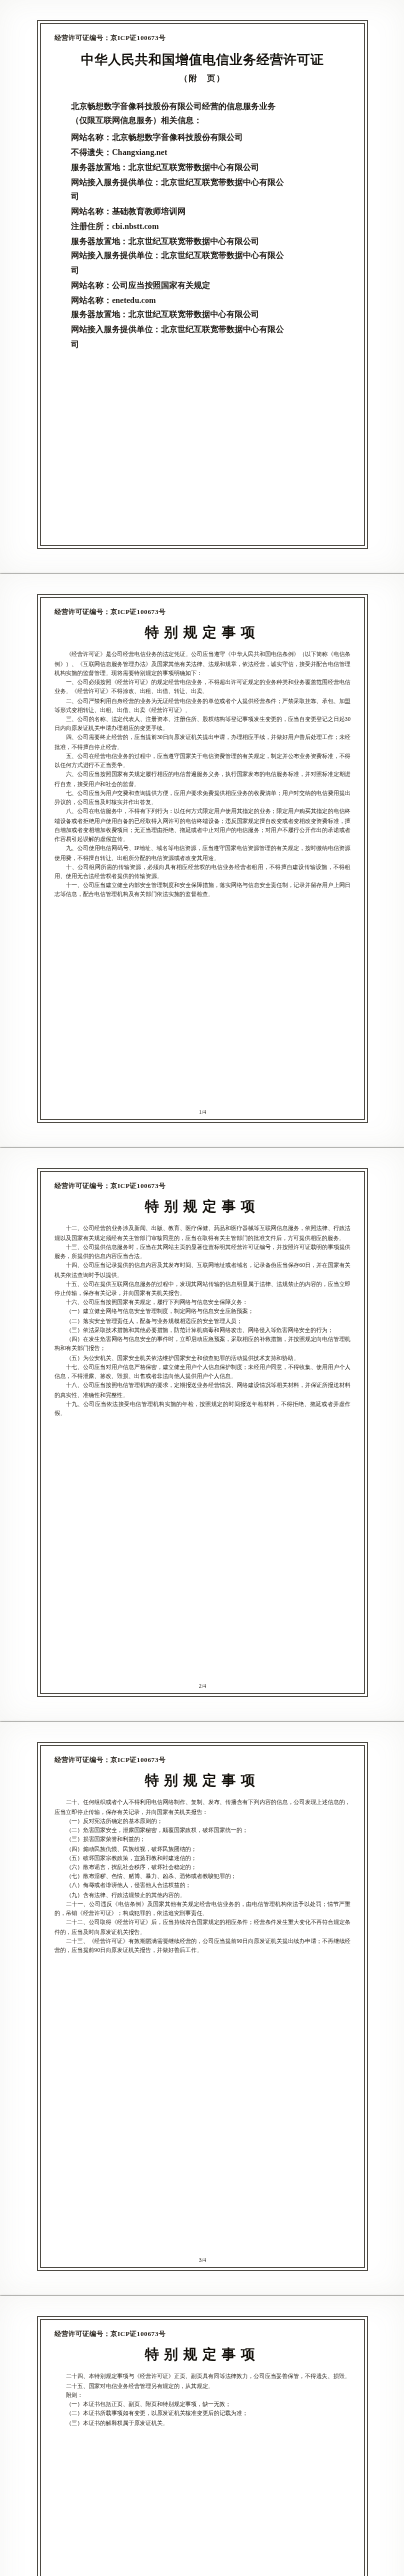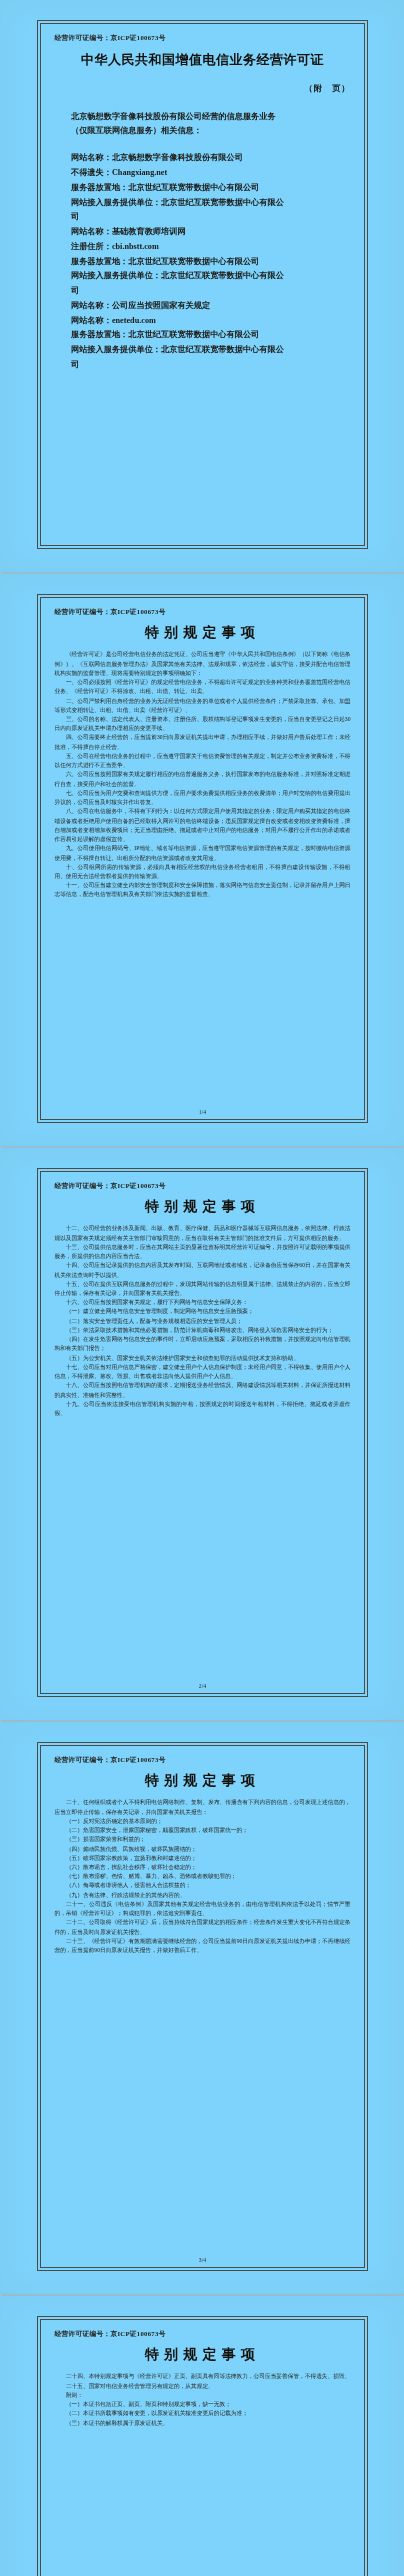--- a/index.html
+++ b/index.html
@@ -3,21 +3,21 @@
 <meta charset="utf-8">
 <style>
   * { box-sizing: border-box; margin: 0; padding: 0; }
   html, body { background: #e7e6e2; }
   body { font-family: "Liberation Serif", "DejaVu Serif", serif; }
   .stack { width: 405px; margin: 0 auto; }
   .page {
     position: relative;
     width: 405px;
     height: 573px;
-    background: #7dd3fc;
+    background: #ffffff;
     margin-bottom: 1px;
     box-shadow: 0 0 2.1px rgba(0,0,0,.35), inset 0 0 31px rgba(120,110,90,.08);
     overflow: hidden;
   }
   .frame {
     position: absolute;
     left: 37px; right: 37px; top: 19.6px; bottom: 24px;
     border: 1.5px solid #4d4a43;
     padding: 2.1px;
   }
@@ -35,37 +35,37 @@
   }
   .cert-title {
     text-align: center;
     font-size: 13px;
     font-weight: bold;
     color: #14110c;
     margin-top: 8.2px;
     letter-spacing: 0.5px;
   }
   .cert-subtitle {
-    text-align: right;
+    text-align: center;
     font-size: 8.2px;
     font-weight: bold;
     color: #14110c;
-    margin-top: 14px;
+    margin-top: 4px;
     letter-spacing: 1px;
     font-family: Liberation Serif, serif;
   }
   .cert-body {
     margin: 15.5px 0 0 16.5px;
     width: 216px;
     font-size: 8.2px;
     font-weight: 600;
     color: #1d1914;
     line-height: 1.8;
   }
-  .cert-body .intro { margin-bottom: 12px; }
+  .cert-body .intro { margin-bottom: 2px; }
   .prov-title {
     text-align: center;
     font-size: 14px;
     font-weight: bold;
     color: #14110c;
     letter-spacing: 5.2px;
     margin: 7.2px 0 8.2px 0;
   }
   .prov-body {
     font-size: 5.7px;

